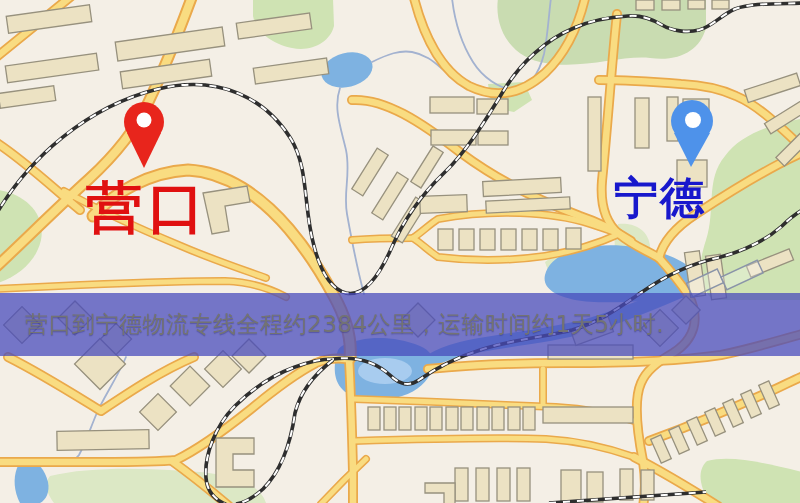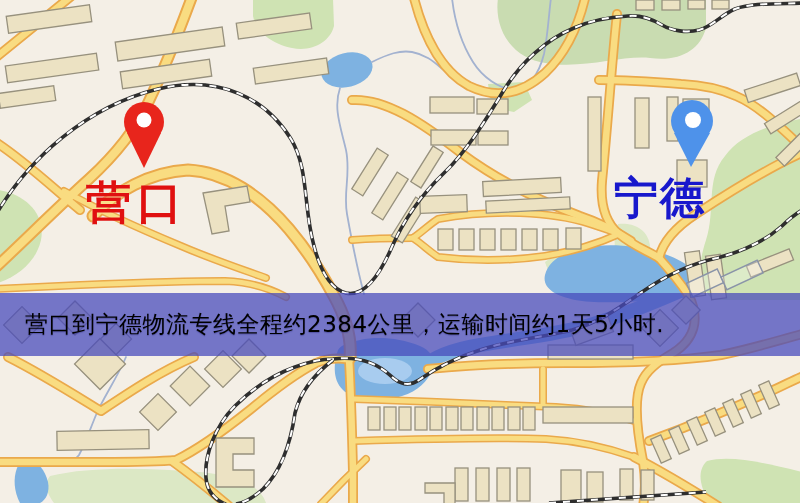--- a/index.html
+++ b/index.html
@@ -16,26 +16,26 @@
   .road-c{fill:none;stroke:#e9a94d;stroke-linecap:round;stroke-linejoin:round;stroke-width:10;}
   .road-f{fill:none;stroke:#f8dc83;stroke-linecap:round;stroke-linejoin:round;stroke-width:6.5;}
   .w13{stroke-width:13;} .w9{stroke-width:9;} .w12{stroke-width:12;} .w8{stroke-width:8;}
   .w8c{stroke-width:8;} .w5f{stroke-width:5;}
   .bld{fill:#ece2c4;stroke:#97917e;stroke-width:1.3;}
   .bld-o{fill:rgba(255,255,255,0.28);stroke:#8a94a8;stroke-width:1.4;}
   .rail-base{fill:none;stroke:#2e2e2e;stroke-width:3.6;}
   .rail-dash{fill:none;stroke:#ffffff;stroke-width:2;stroke-dasharray:7 7;}
   .marker-label{position:absolute;font-weight:bold;line-height:1;white-space:nowrap;
                 text-shadow:0 0 2px rgba(255,255,255,.35);}
-  #origin-label{left:86px;top:180px;font-size:45px;letter-spacing:6px;color:#e01010;}
+  #origin-label{left:86px;top:180px;font-size:56px;letter-spacing:6px;color:#e01010;}
   #dest-label{left:614px;top:176px;font-size:44px;letter-spacing:2px;color:#1818cc;}
   .pin{position:absolute;}
   #banner{position:absolute;left:0;top:293px;width:800px;height:63px;
           background:rgba(72,74,188,0.74);display:flex;align-items:center;}
-  #banner span{color:#000000;font-size:23px;letter-spacing:.5px;padding-left:25px;
+  #banner span{color:#737373;font-size:23px;letter-spacing:.5px;padding-left:25px;
                text-shadow:0 1px 1px rgba(40,40,120,.4);white-space:nowrap;}
 </style>
 </head>
 <body>
 
 <div id="stage">
 
   <svg id="map-svg" width="800" height="503" viewBox="0 0 800 503">
 
     <g>

